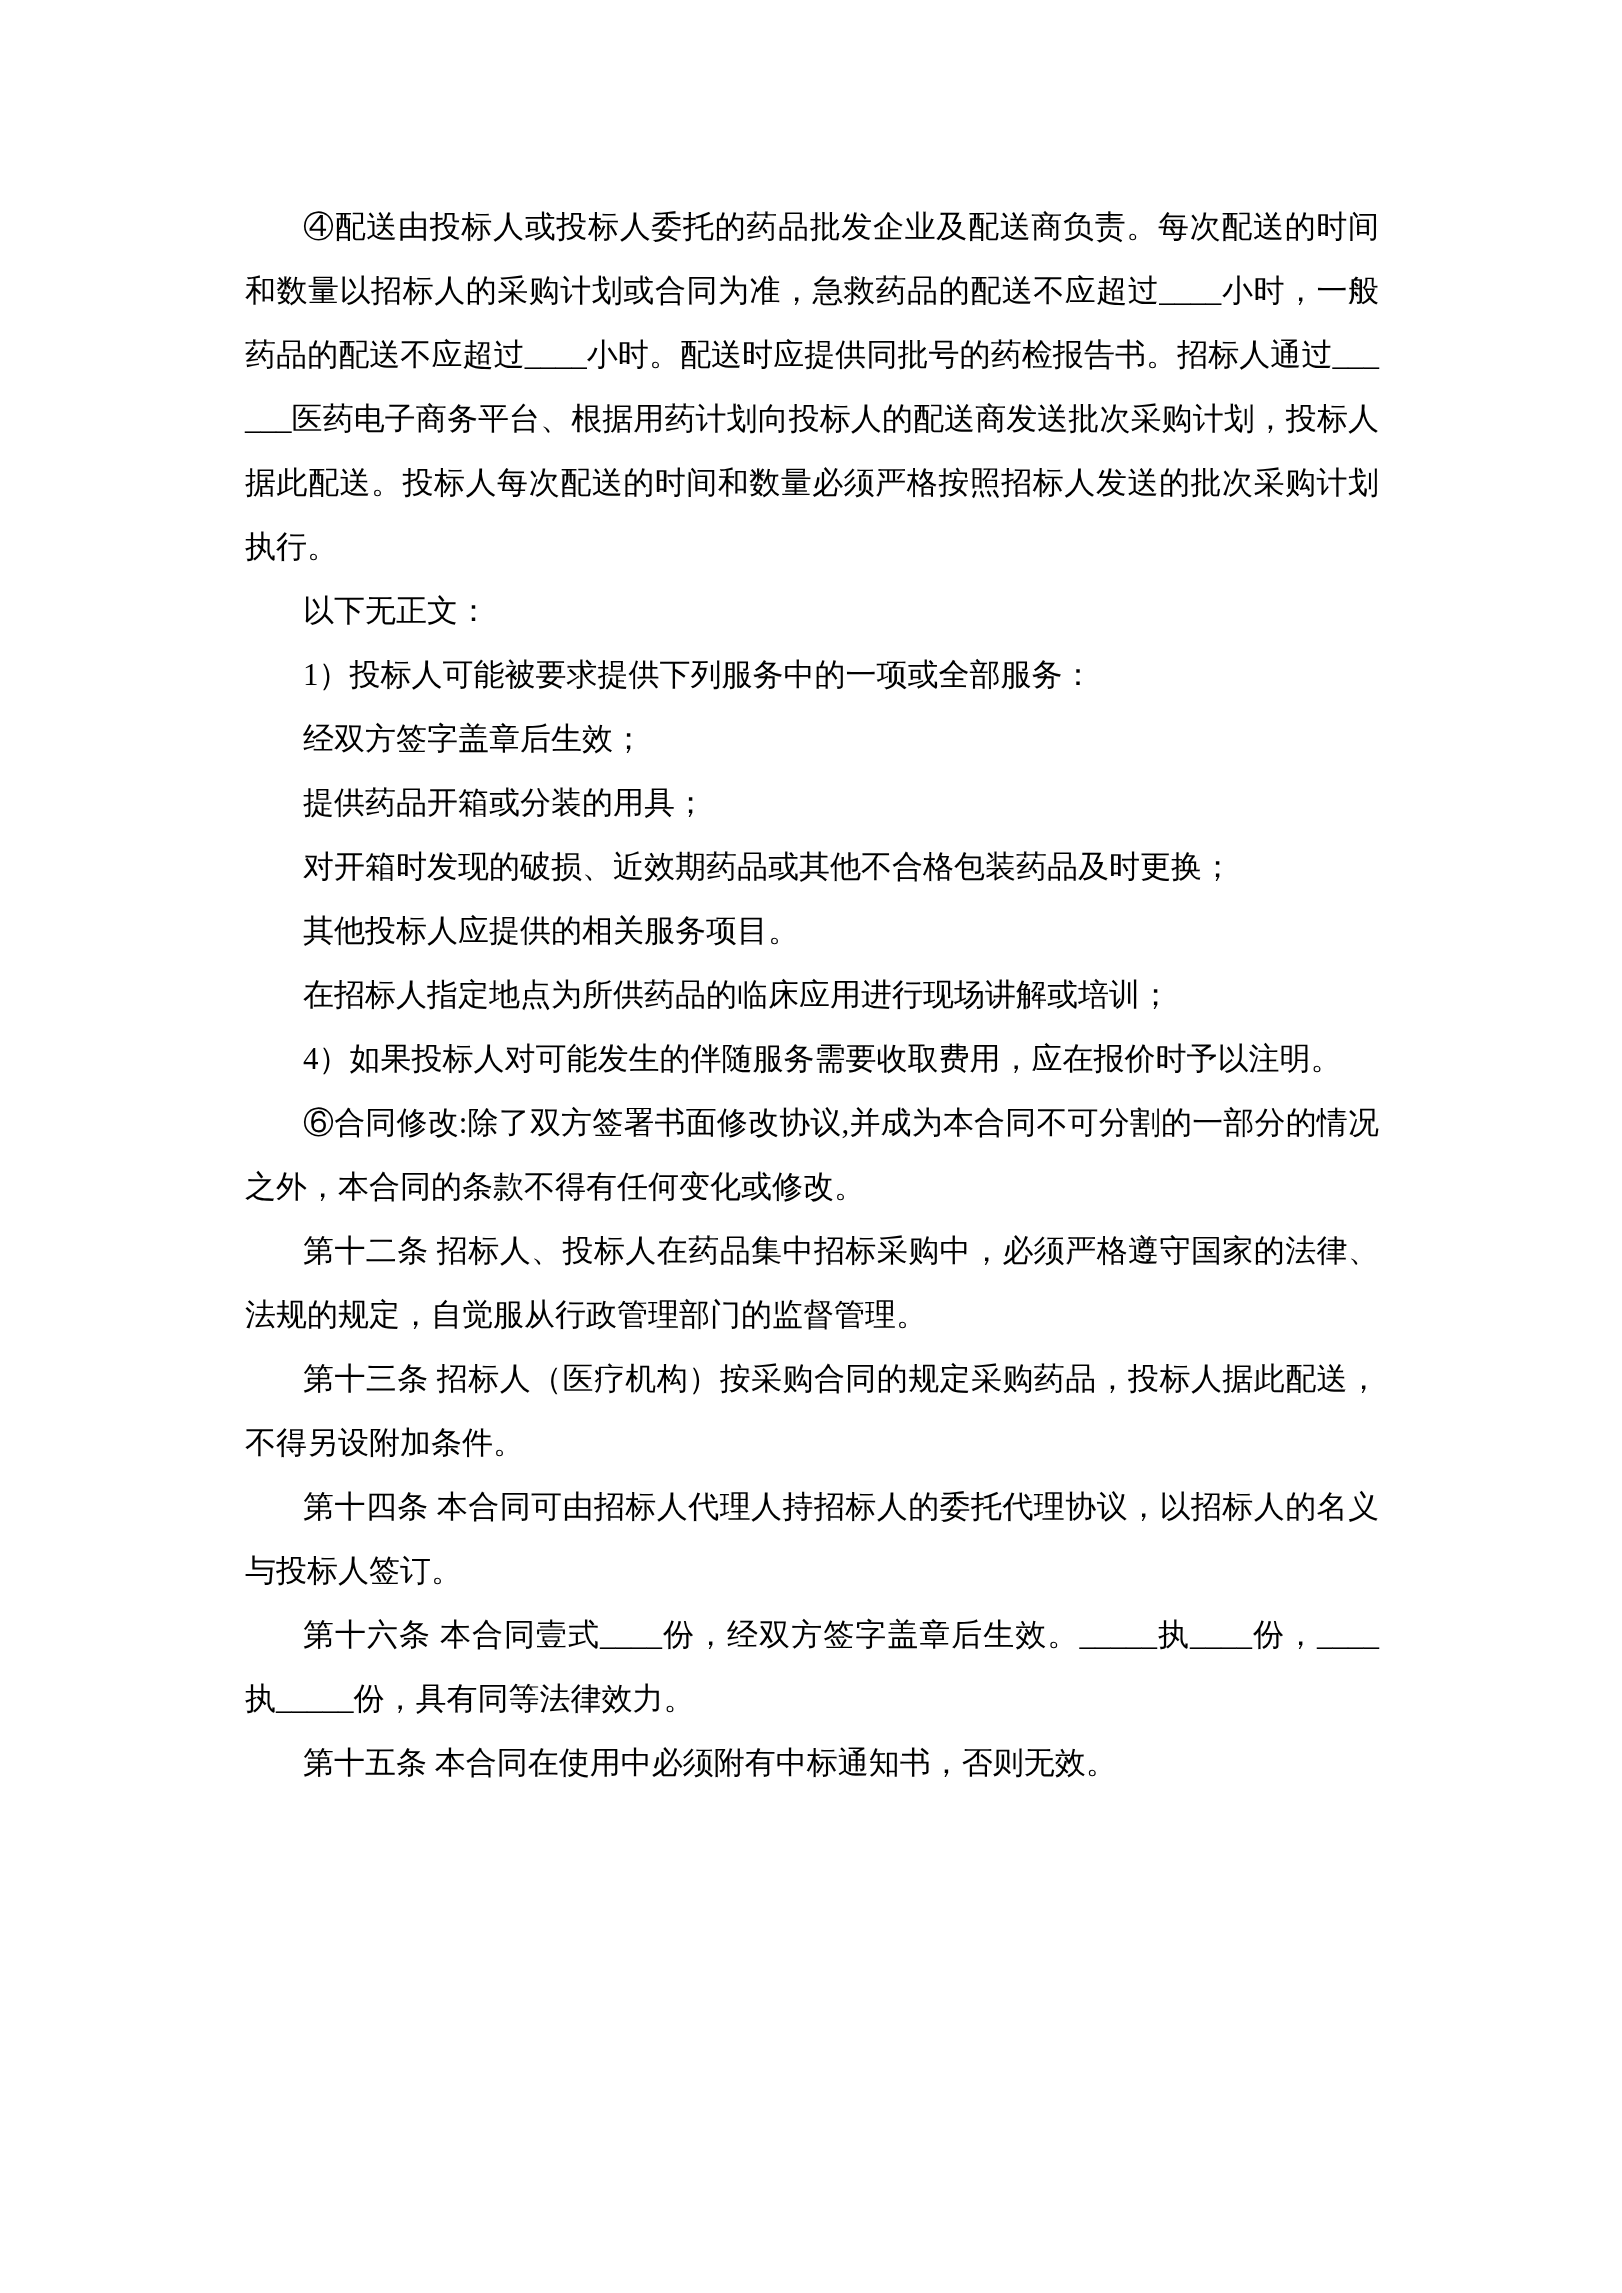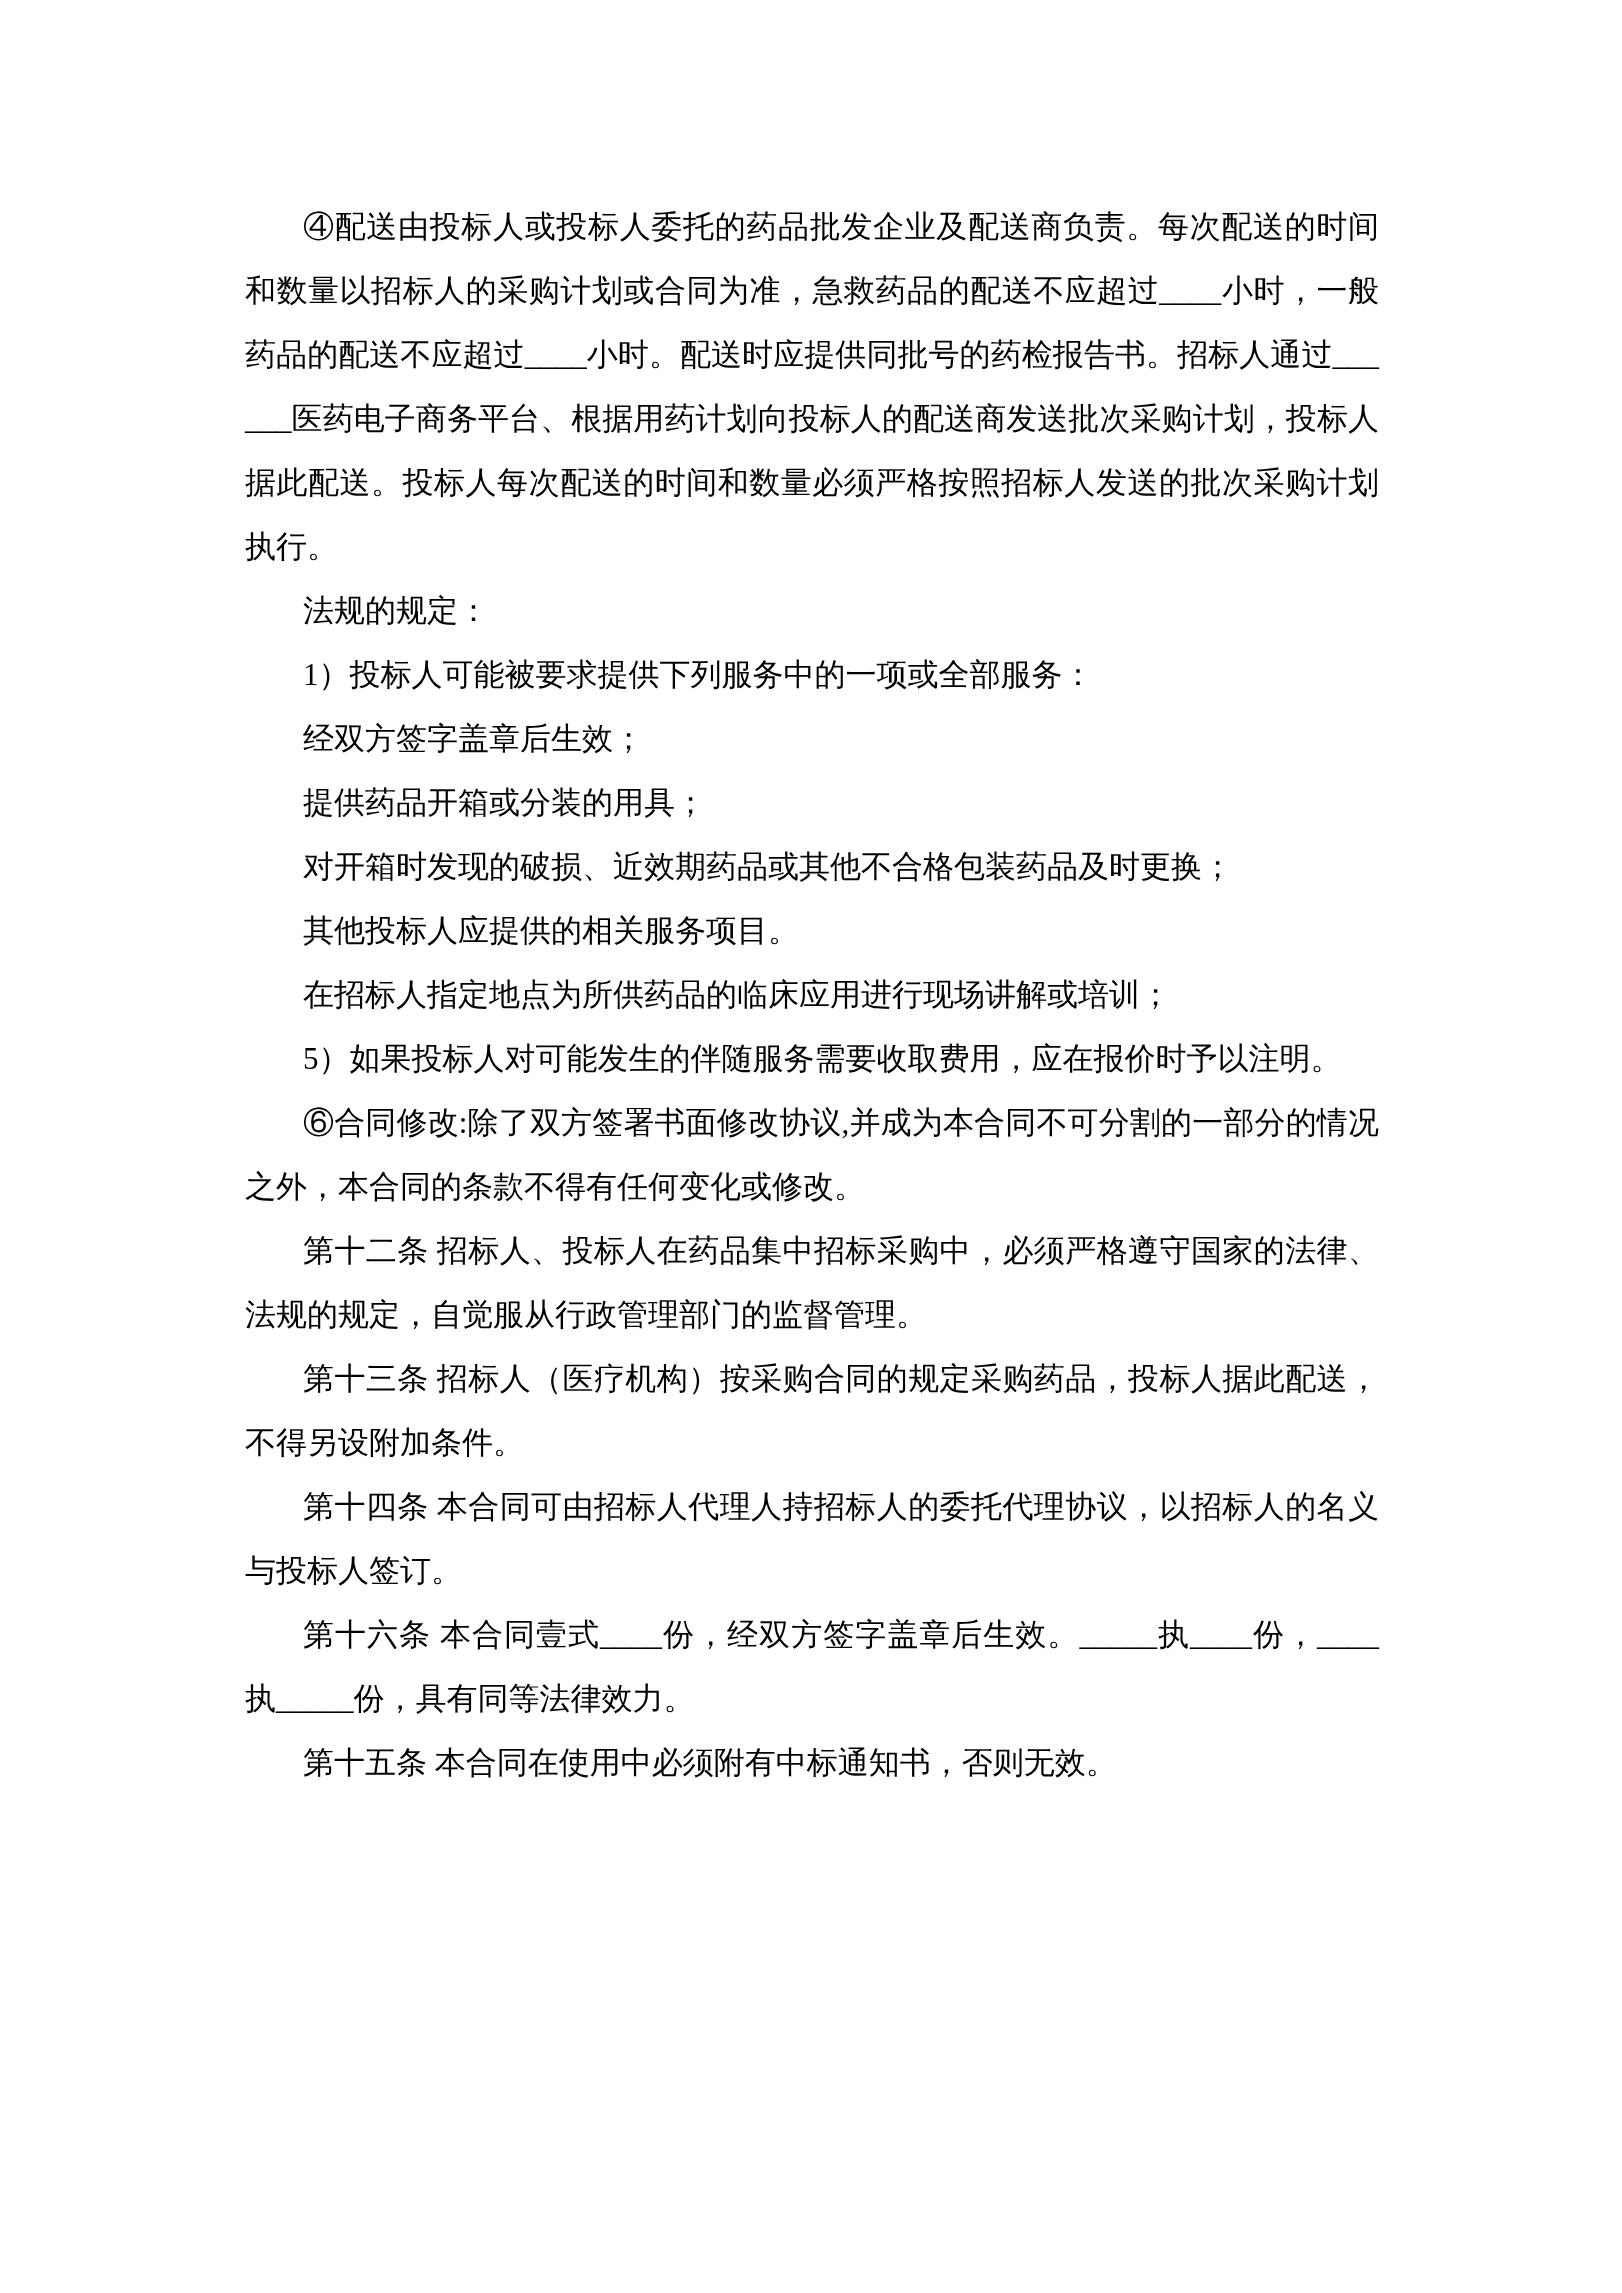--- a/index.html
+++ b/index.html
@@ -38,28 +38,28 @@
   .run-bold {
     font-weight: normal;
   }
 </style>
 </head>
 <body>
 
 <div class="page">
   <div class="content">
       <p class="para"><span class="run">④配送由投标人或投标人委托的药品批发企业及配送商负责。每次配送的时间和数量以招标人的采购计划或合同为准，急救药品的配送不应超过____小时，一般药品的配送不应超过____小时。配送时应提供同批号的药检报告书。招标人通过______医药电子商务平台、根据用药计划向投标人的配送商发送批次采购计划，投标人据此配送。投标人每次配送的时间和数量必须严格按照招标人发送的批次采购计划执行。</span></p>
-      <p class="para"><span class="run">法规的规定：</span></p>
+      <p class="para"><span class="run">以下无正文：</span></p>
       <p class="para"><span class="run">1）投标人可能被要求提供下列服务中的一项或全部服务：</span></p>
       <p class="para"><span class="run">经双方签字盖章后生效；</span></p>
       <p class="para"><span class="run">提供药品开箱或分装的用具；</span></p>
       <p class="para"><span class="run">对开箱时发现的破损、近效期药品或其他不合格包装药品及时更换；</span></p>
       <p class="para"><span class="run">其他投标人应提供的相关服务项目。</span></p>
       <p class="para"><span class="run">在招标人指定地点为所供药品的临床应用进行现场讲解或培训；</span></p>
-      <p class="para"><span class="run">5）如果投标人对可能发生的伴随服务需要收取费用，应在报价时予以注明。</span></p>
+      <p class="para"><span class="run">4）如果投标人对可能发生的伴随服务需要收取费用，应在报价时予以注明。</span></p>
       <p class="para"><span class="run">⑥合同修改:除了双方签署书面修改协议,并成为本合同不可分割的一部分的情况之外，本合同的条款不得有任何变化或修改。</span></p>
       <p class="para"><span class="run-bold">第十二条</span><span class="run"> 招标人、投标人在药品集中招标采购中，必须严格遵守国家的法律、法规的规定，自觉服从行政管理部门的监督管理。</span></p>
       <p class="para"><span class="run-bold">第十三条</span><span class="run"> 招标人（医疗机构）按采购合同的规定采购药品，投标人据此配送，不得另设附加条件。</span></p>
       <p class="para"><span class="run-bold">第十四条</span><span class="run"> 本合同可由招标人代理人持招标人的委托代理协议，以招标人的名义与投标人签订。</span></p>
       <p class="para"><span class="run-bold">第十六条</span><span class="run"> 本合同壹式____份，经双方签字盖章后生效。_____执____份，____执_____份，具有同等法律效力。</span></p>
       <p class="para"><span class="run-bold">第十五条</span><span class="run"> 本合同在使用中必须附有中标通知书，否则无效。</span></p>
       <p class="para blank">&nbsp;</p>
     </div>
 </div>
 

